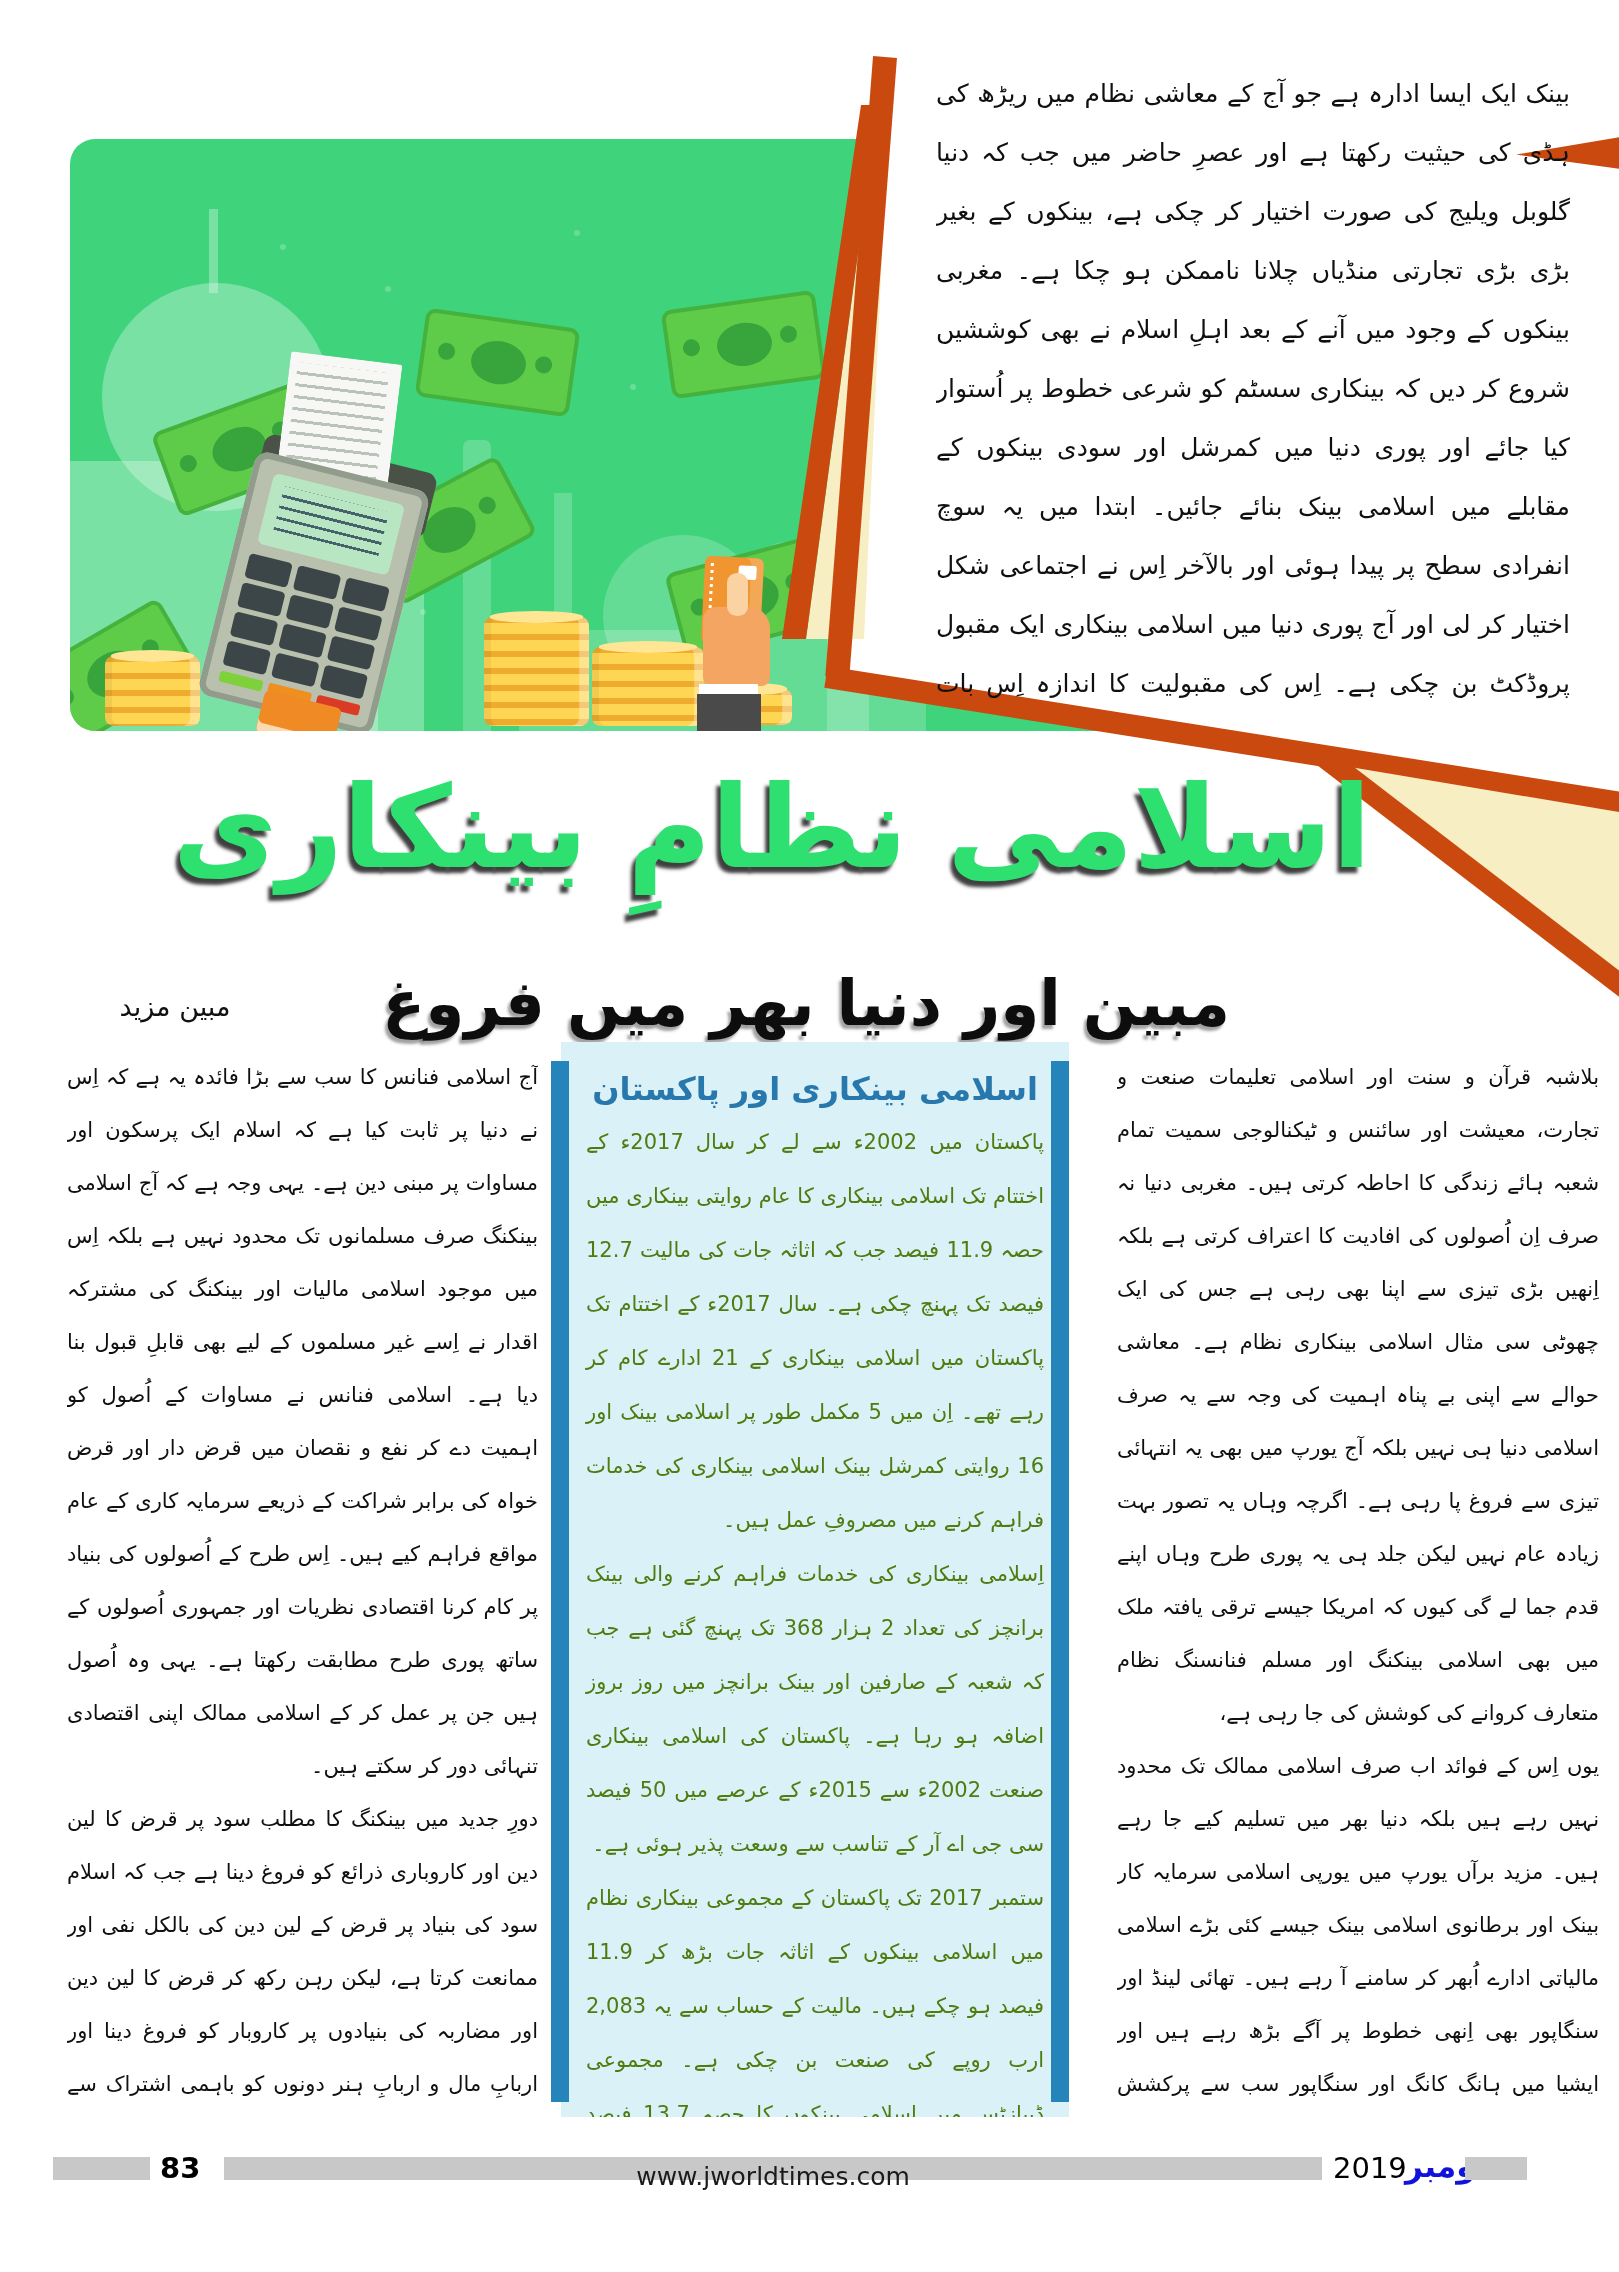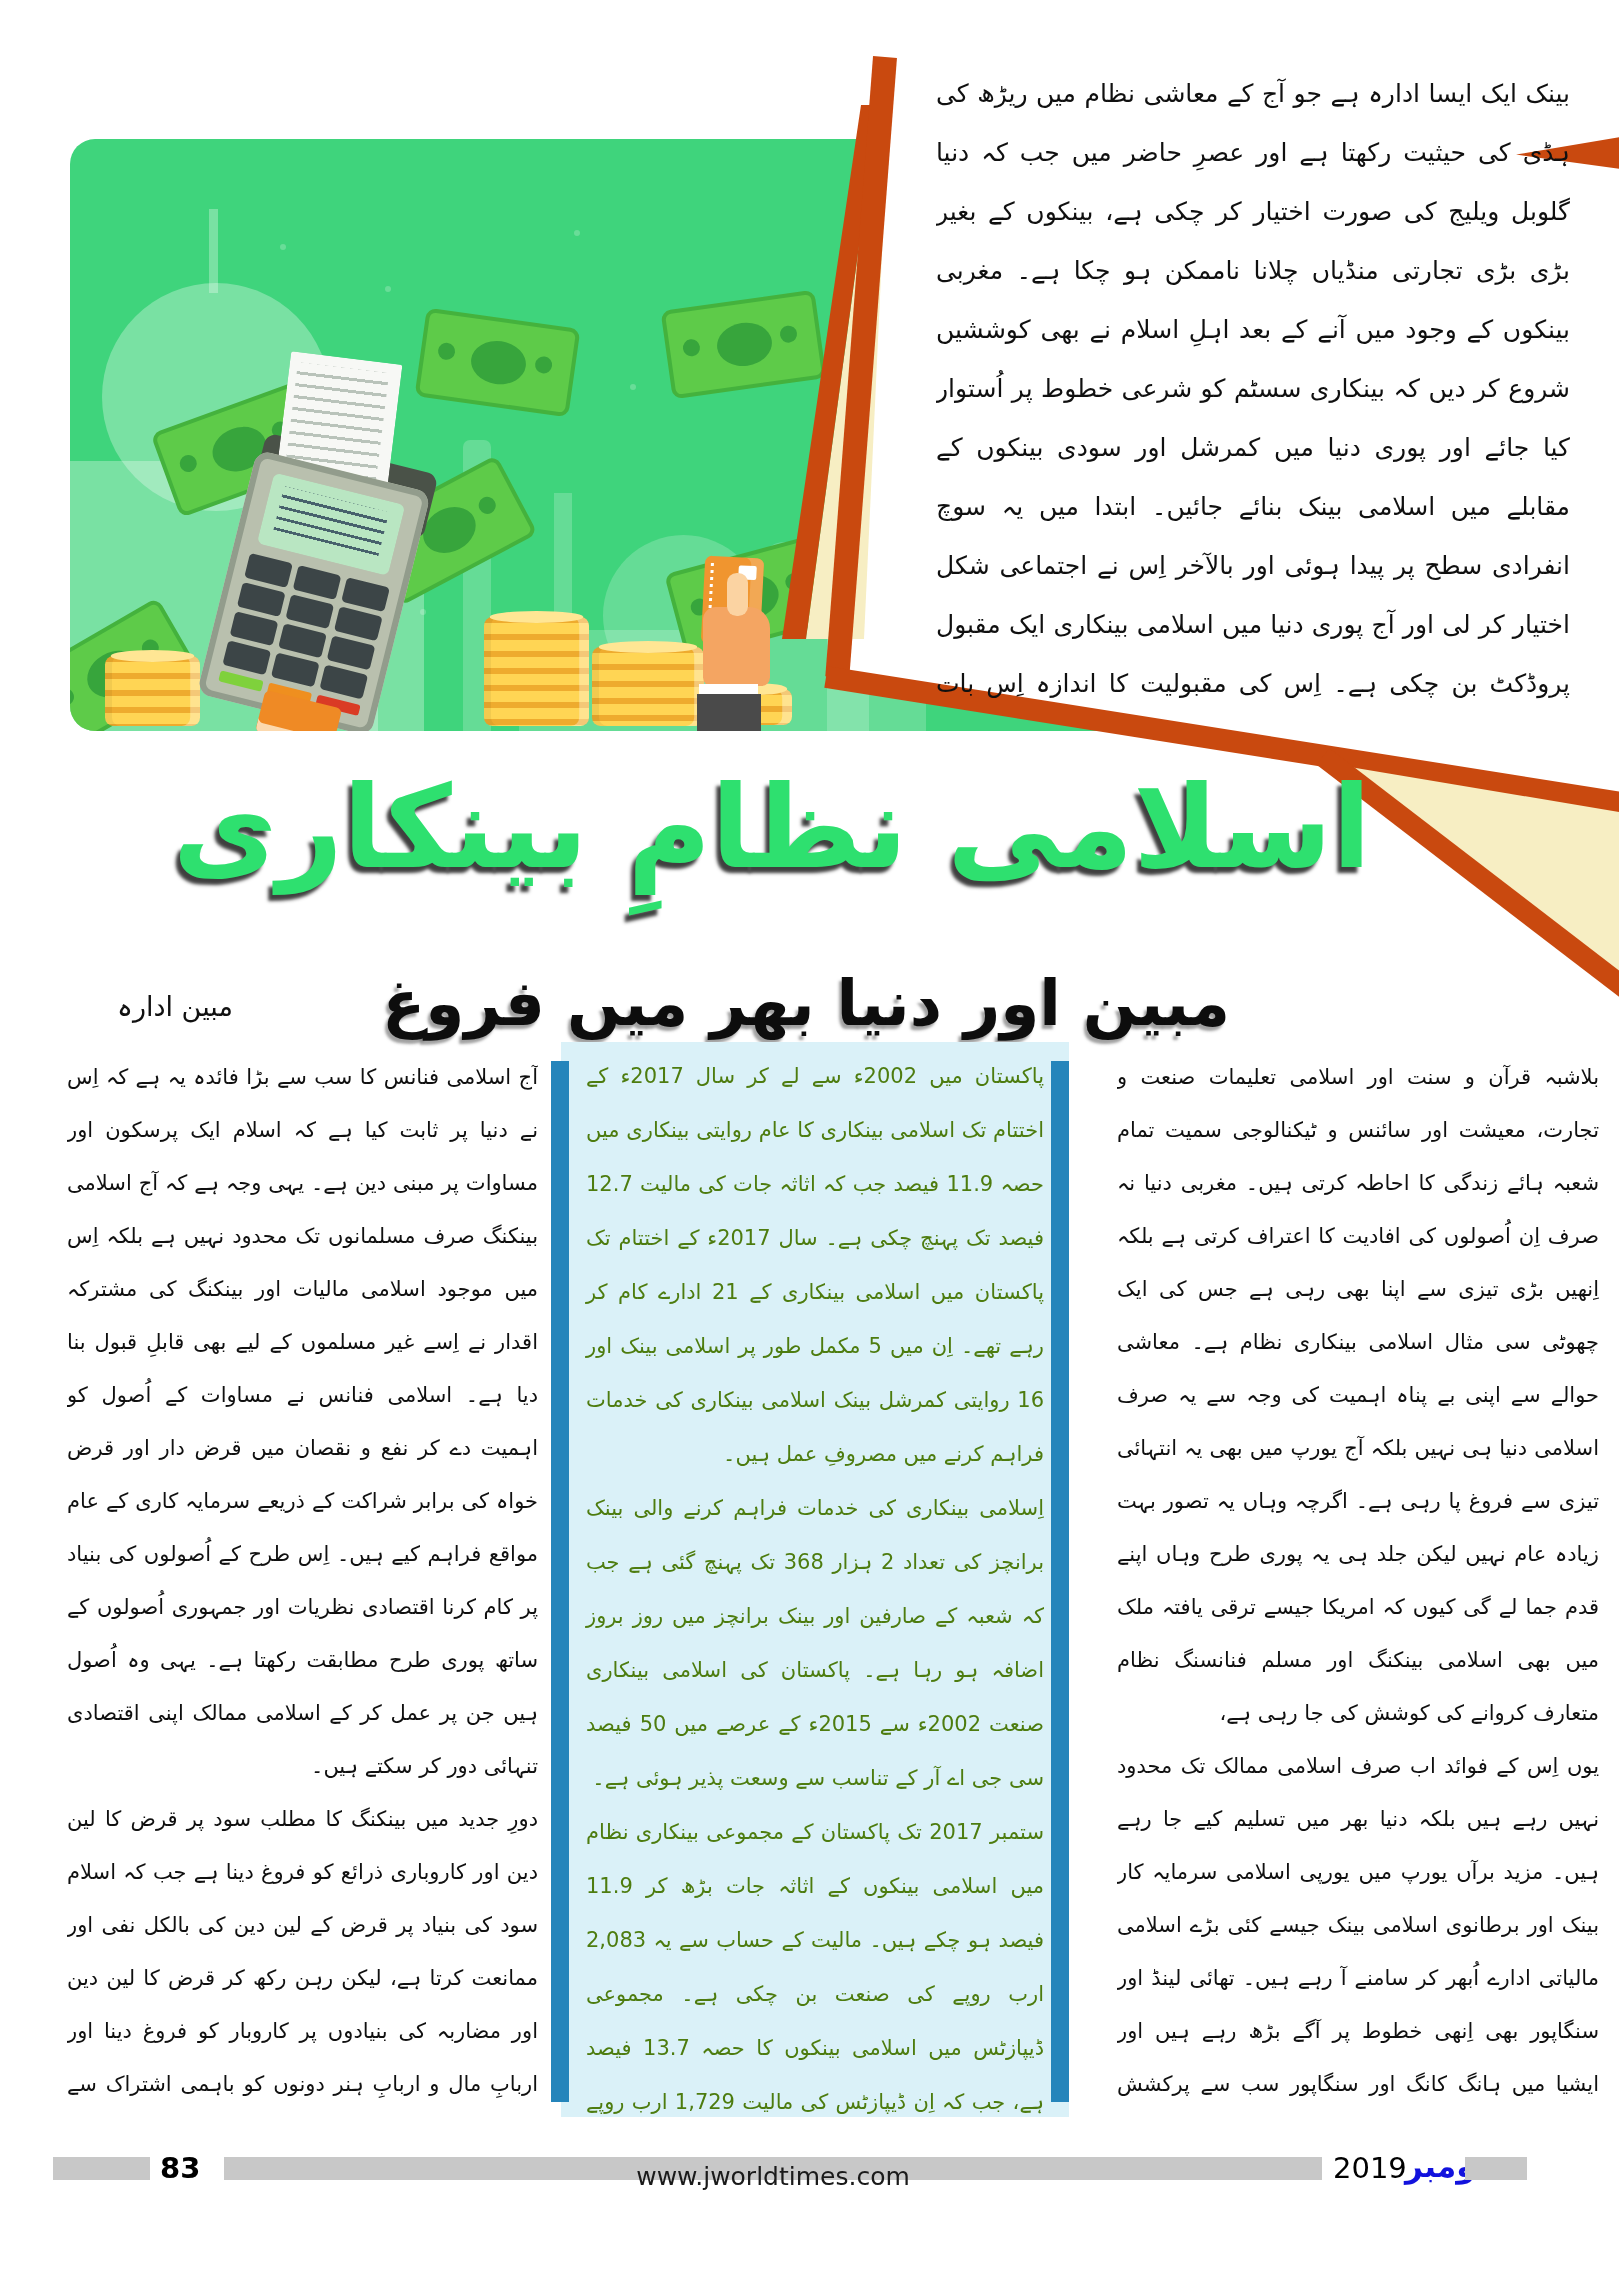--- a/index.html
+++ b/index.html
@@ -181,28 +181,29 @@
   <div class="abs orange-l2"></div>
   <div class="abs orange-bot"></div>
   <div class="abs cream-r"></div>
   <div class="abs orange-r"></div>
   <div class="abs orange-tip"></div>
 
   <div class="abs intro">بینک ایک ایسا ادارہ ہے جو آج کے معاشی نظام میں ریڑھ کی ہڈی کی حیثیت رکھتا ہے اور عصرِ حاضر میں جب کہ دنیا گلوبل ویلیج کی صورت اختیار کر چکی ہے، بینکوں کے بغیر بڑی بڑی تجارتی منڈیاں چلانا ناممکن ہو چکا ہے۔ مغربی بینکوں کے وجود میں آنے کے بعد اہلِ اسلام نے بھی کوششیں شروع کر دیں کہ بینکاری سسٹم کو شرعی خطوط پر اُستوار کیا جائے اور پوری دنیا میں کمرشل اور سودی بینکوں کے مقابلے میں اسلامی بینک بنائے جائیں۔ ابتدا میں یہ سوچ انفرادی سطح پر پیدا ہوئی اور بالآخر اِس نے اجتماعی شکل اختیار کر لی اور آج پوری دنیا میں اسلامی بینکاری ایک مقبول پروڈکٹ بن چکی ہے۔ اِس کی مقبولیت کا اندازہ اِس بات سے لگایا جا سکتا ہے کہ دنیا بھر میں سب سے زیادہ اسلامی بینکاری غیر مسلم بینک کر رہے ہیں کیوں کہ اُنھیں اسلامی بینکاری کی بدولت حیرت انگیز منافع حاصل ہو رہا ہے۔ پاکستان میں بھی اسلامی بینکاری آہستہ آہستہ اپنے قدم مضبوطی سے جما رہی ہے۔</div>
 
   <div class="abs title">اسلامی نظامِ بینکاری</div>
   <div class="abs subtitle">مبین اور دنیا بھر میں فروغ</div>
-  <div class="abs author">مبین ادارہ</div>
+  <div class="abs author">مبین مزید</div>
 
   <div class="abs col col-right">
       <p>بلاشبہ قرآن و سنت اور اسلامی تعلیمات صنعت و تجارت، معیشت اور سائنس و ٹیکنالوجی سمیت تمام شعبہ ہائے زندگی کا احاطہ کرتی ہیں۔ مغربی دنیا نہ صرف اِن اُصولوں کی افادیت کا اعتراف کرتی ہے بلکہ اِنھیں بڑی تیزی سے اپنا بھی رہی ہے جس کی ایک چھوٹی سی مثال اسلامی بینکاری نظام ہے۔ معاشی حوالے سے اپنی بے پناہ اہمیت کی وجہ سے یہ صرف اسلامی دنیا ہی نہیں بلکہ آج یورپ میں بھی یہ انتہائی تیزی سے فروغ پا رہی ہے۔ اگرچہ وہاں یہ تصور بہت زیادہ عام نہیں لیکن جلد ہی یہ پوری طرح وہاں اپنے قدم جما لے گی کیوں کہ امریکا جیسے ترقی یافتہ ملک میں بھی اسلامی بینکنگ اور مسلم فنانسنگ نظام متعارف کروانے کی کوشش کی جا رہی ہے،</p>
       <p>یوں اِس کے فوائد اب صرف اسلامی ممالک تک محدود نہیں رہے ہیں بلکہ دنیا بھر میں تسلیم کیے جا رہے ہیں۔ مزید برآں یورپ میں یورپی اسلامی سرمایہ کار بینک اور برطانوی اسلامی بینک جیسے کئی بڑے اسلامی مالیاتی ادارے اُبھر کر سامنے آ رہے ہیں۔ تھائی لینڈ اور سنگاپور بھی اِنھی خطوط پر آگے بڑھ رہے ہیں اور ایشیا میں ہانگ کانگ اور سنگاپور سب سے پرکشش اسلامی فنانس مارکیٹ کی شکل اختیار کر رہے ہیں۔ اِس وقت برطانیہ کی کئی یونیورسٹیوں میں اسلامی بینکنگ سے متعلق ماسٹر ڈگری پروگرام اِس وجہ سے شروع کیے گئے ہیں کہ اُن کے بینکوں سے ایک بڑی رقم نکل کر مسلمان ممالک کے اسلامی بینکوں میں نہ چلی جائے، چناں چہ وہ اِس</p>
     </div>
 
   <div class="abs sidebar">
+    <div class="sidebar-heading">اسلامی بینکاری اور پاکستان</div>
     <div class="sidebar-body">
         <p>پاکستان میں 2002ء سے لے کر سال 2017ء کے اختتام تک اسلامی بینکاری کا عام روایتی بینکاری میں حصہ 11.9 فیصد جب کہ اثاثہ جات کی مالیت 12.7 فیصد تک پہنچ چکی ہے۔ سال 2017ء کے اختتام تک پاکستان میں اسلامی بینکاری کے 21 ادارے کام کر رہے تھے۔ اِن میں 5 مکمل طور پر اسلامی بینک اور 16 روایتی کمرشل بینک اسلامی بینکاری کی خدمات فراہم کرنے میں مصروفِ عمل ہیں۔</p>
         <p>اِسلامی بینکاری کی خدمات فراہم کرنے والی بینک برانچز کی تعداد 2 ہزار 368 تک پہنچ گئی ہے جب کہ شعبہ کے صارفین اور بینک برانچز میں روز بروز اضافہ ہو رہا ہے۔ پاکستان کی اسلامی بینکاری صنعت 2002ء سے 2015ء کے عرصے میں 50 فیصد سی جی اے آر کے تناسب سے وسعت پذیر ہوئی ہے۔</p>
         <p>ستمبر 2017 تک پاکستان کے مجموعی بینکاری نظام میں اسلامی بینکوں کے اثاثہ جات بڑھ کر 11.9 فیصد ہو چکے ہیں۔ مالیت کے حساب سے یہ 2,083 ارب روپے کی صنعت بن چکی ہے۔ مجموعی ڈیپازٹس میں اسلامی بینکوں کا حصہ 13.7 فیصد ہے، جب کہ اِن ڈیپازٹس کی مالیت 1,729 ارب روپے ہو گئی ہے۔</p>
       </div>
   </div>
   <div class="abs bar-blue bar-left"></div>
   <div class="abs bar-blue bar-right"></div>
 
   <div class="abs col col-left">

